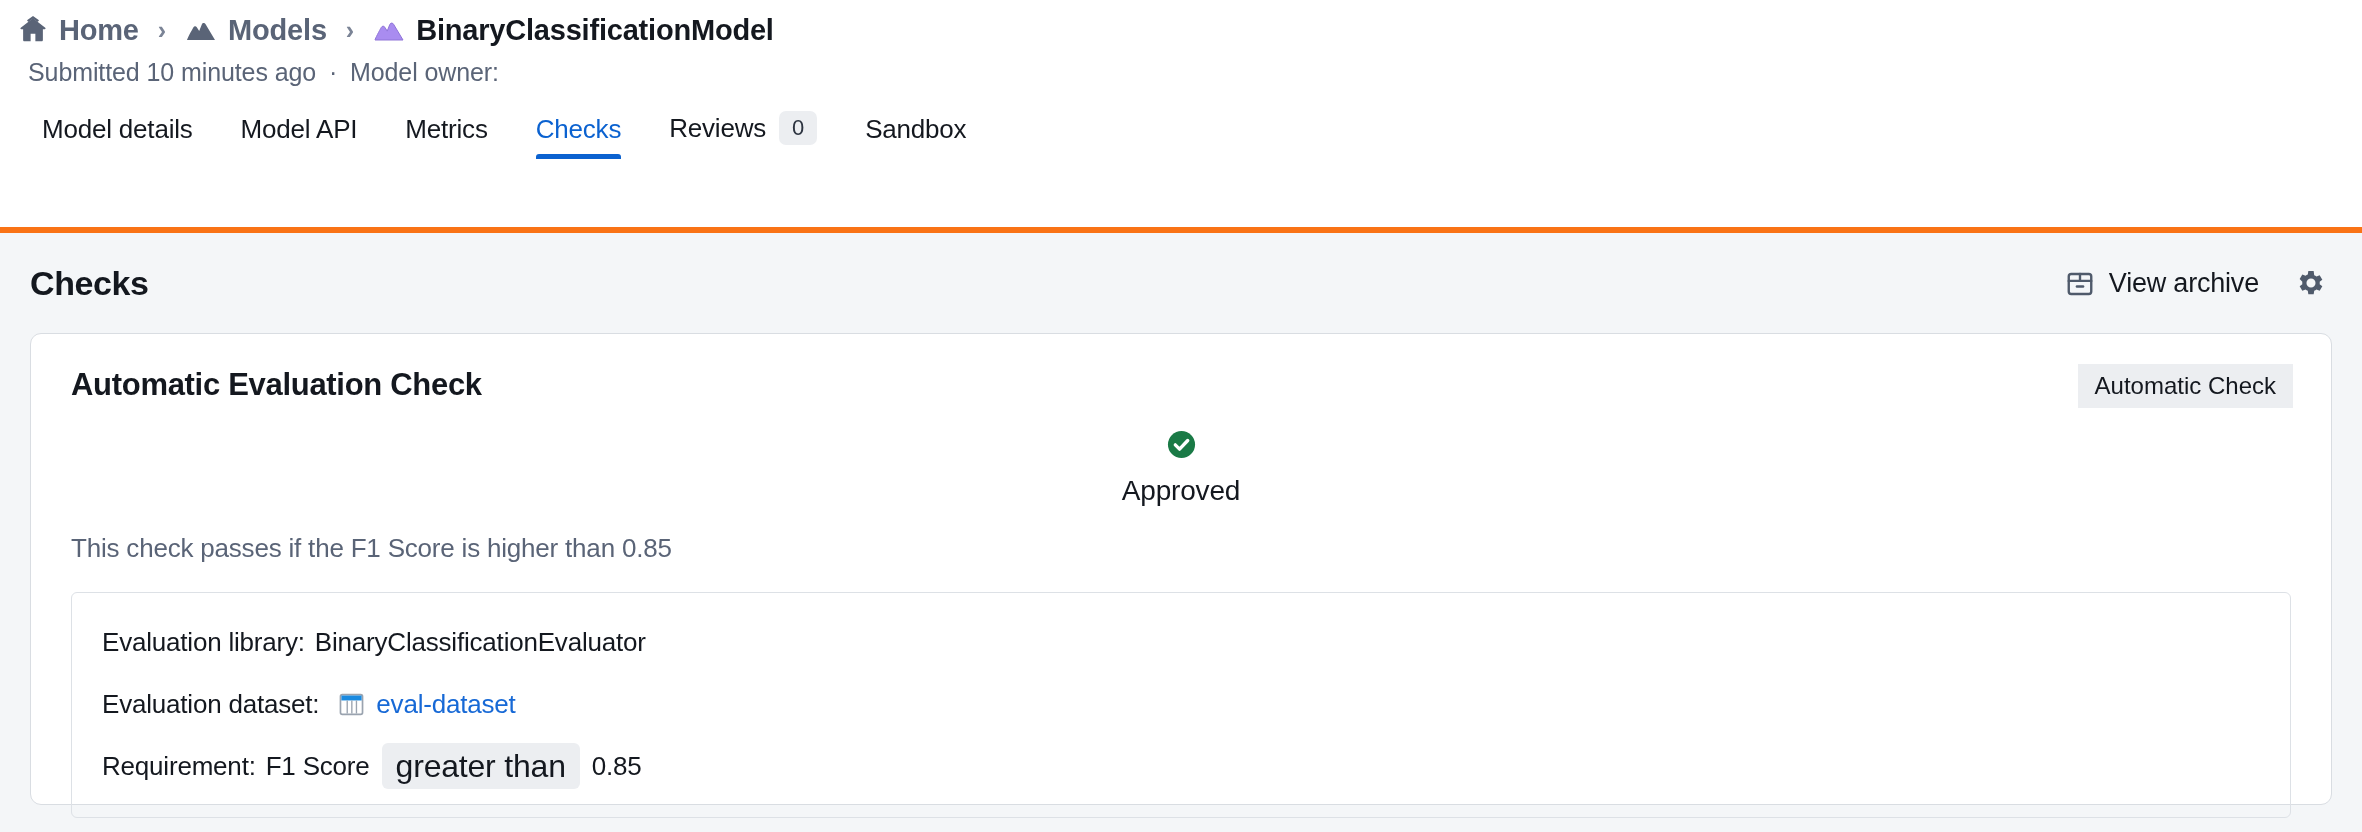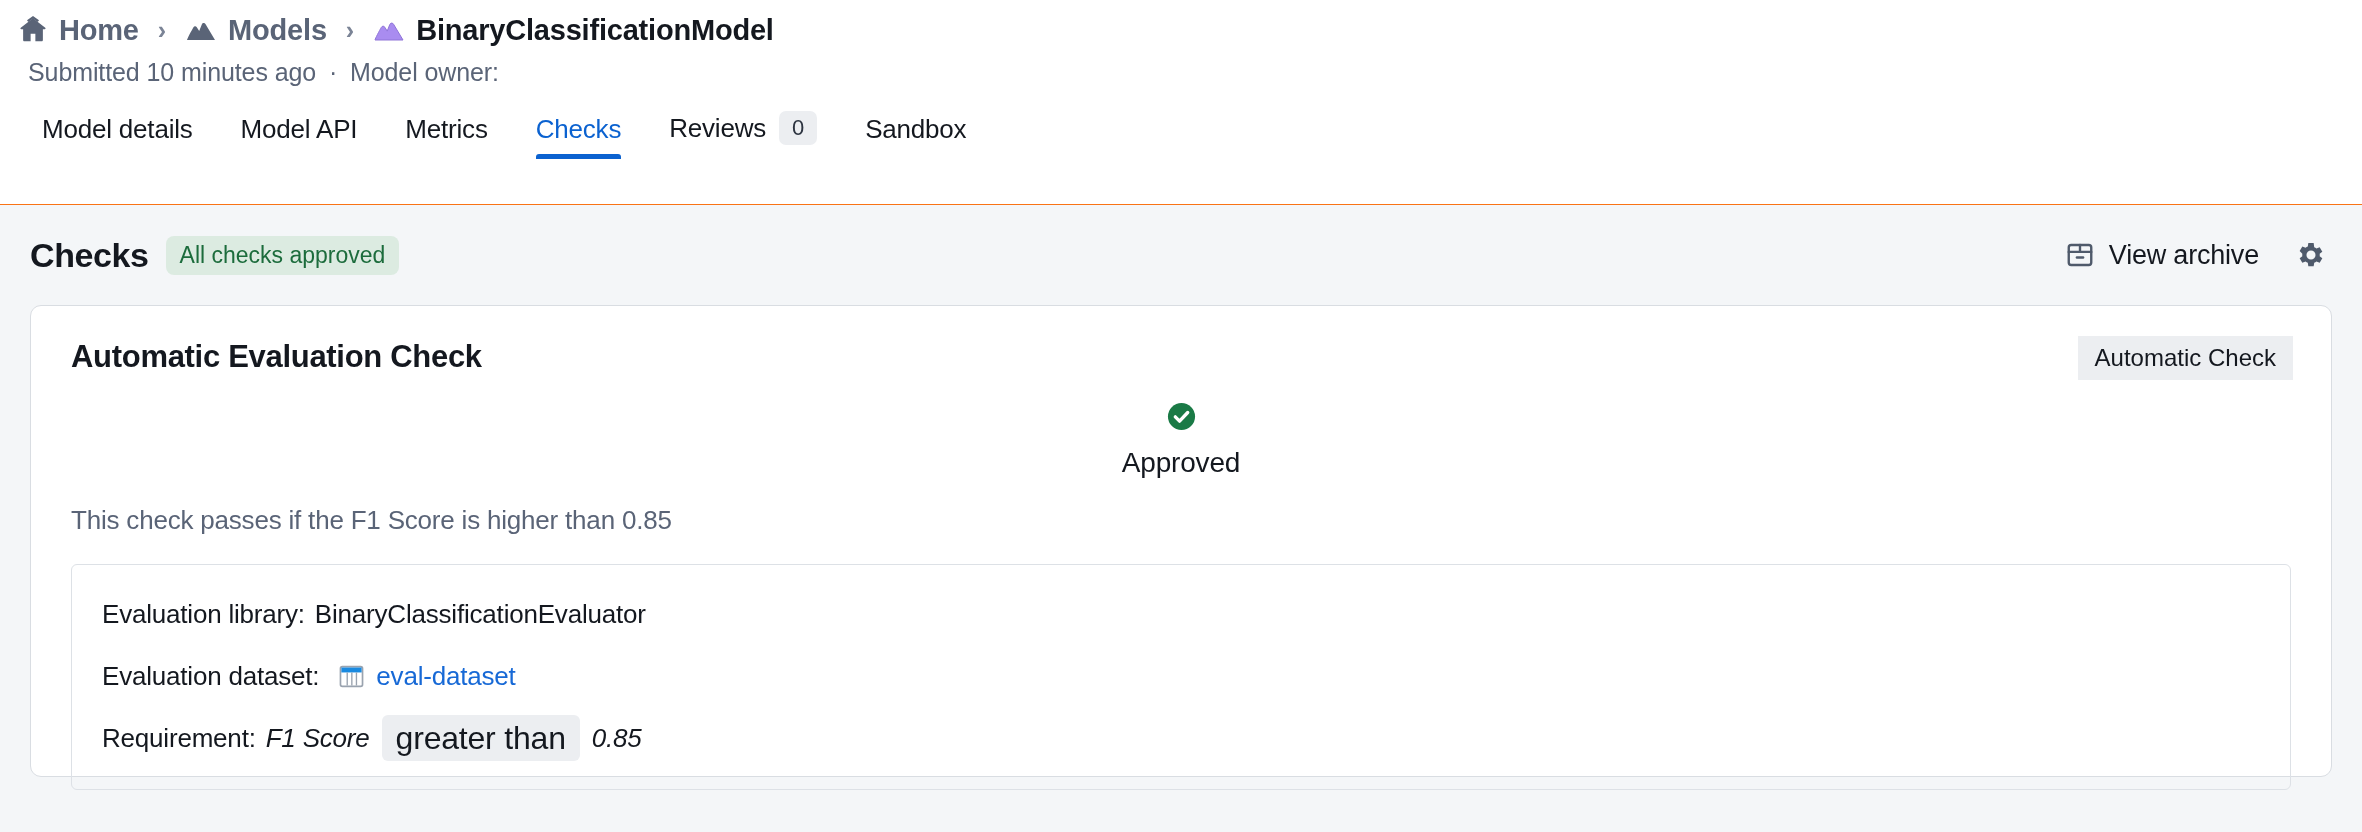--- a/index.html
+++ b/index.html
@@ -11,23 +11,23 @@
     height: 832px;
     background: #f4f6f8;
     font-family: "Liberation Sans", sans-serif;
     -webkit-font-smoothing: antialiased;
     overflow: hidden;
   }
 
   
   .page-header {
     background: #ffffff;
-    border-bottom: 1px solid #f97316;
+    border-bottom: 6px solid #f97316;
     padding: 0 0 16px 0;
-    height: 205px;
+    height: 233px;
     box-sizing: border-box;
     position: relative;
   }
 
   .breadcrumb {
     display: flex;
     align-items: center;
     padding: 14px 0 0 18px;
     height: 46px;
     box-sizing: border-box;
@@ -132,21 +132,21 @@
     background: #dcebe1;
     color: #1c6c3c;
     font-size: 23px;
     padding: 8px 14px;
     border-radius: 8px;
     line-height: 1;
   }
   .head-spacer { flex: 1; }
   .view-archive {
     display: flex;
-    align-items: center;
+    align-items: flex-end;
     gap: 14px;
     font-size: 27px;
     color: #14181f;
     cursor: pointer;
     letter-spacing: -0.2px;
   }
   .gear-btn {
     margin-left: 36px;
     cursor: pointer;
     display: flex;
@@ -219,21 +219,21 @@
   .detail-row + .detail-row { margin-top: 16px; }
   .detail-label { margin-right: 10px; }
   .detail-value { }
   .dataset-link {
     color: #1769d6;
     text-decoration: none;
     cursor: pointer;
     margin-left: 11px;
   }
   .dataset-icon { margin-left: 9px; display: inline-flex; align-items: center; }
-  .italic { font-style: italic; }
+  .italic { }
   .op-chip {
     background: #eceef1;
     color: #14181f;
     font-size: 32px;
     padding: 7px 14px;
     border-radius: 6px;
     margin: 0 12px;
     line-height: 1;
   }
 </style>
@@ -303,21 +303,20 @@
     <div class="tab">
       <span>Sandbox</span>
     </div>
   </div>
 </div>
 
 <div class="section">
 
   <div class="section-head">
     <span class="section-title">Checks</span>
-    <span class="approved-badge">All checks approved</span>
 
     <span class="head-spacer"></span>
 
     <span class="view-archive">
       <span class="ic">
         <svg width="30" height="30" viewBox="0 0 24 24" fill="none" stroke="#4f5a6b" stroke-width="1.9" stroke-linecap="round" stroke-linejoin="round">
           <rect x="3" y="4" width="18" height="16" rx="2"></rect>
           <line x1="3" y1="9.5" x2="21" y2="9.5"></line>
           <line x1="12" y1="4" x2="12" y2="9.5"></line>
           <line x1="9.5" y1="14" x2="14.5" y2="14"></line>

